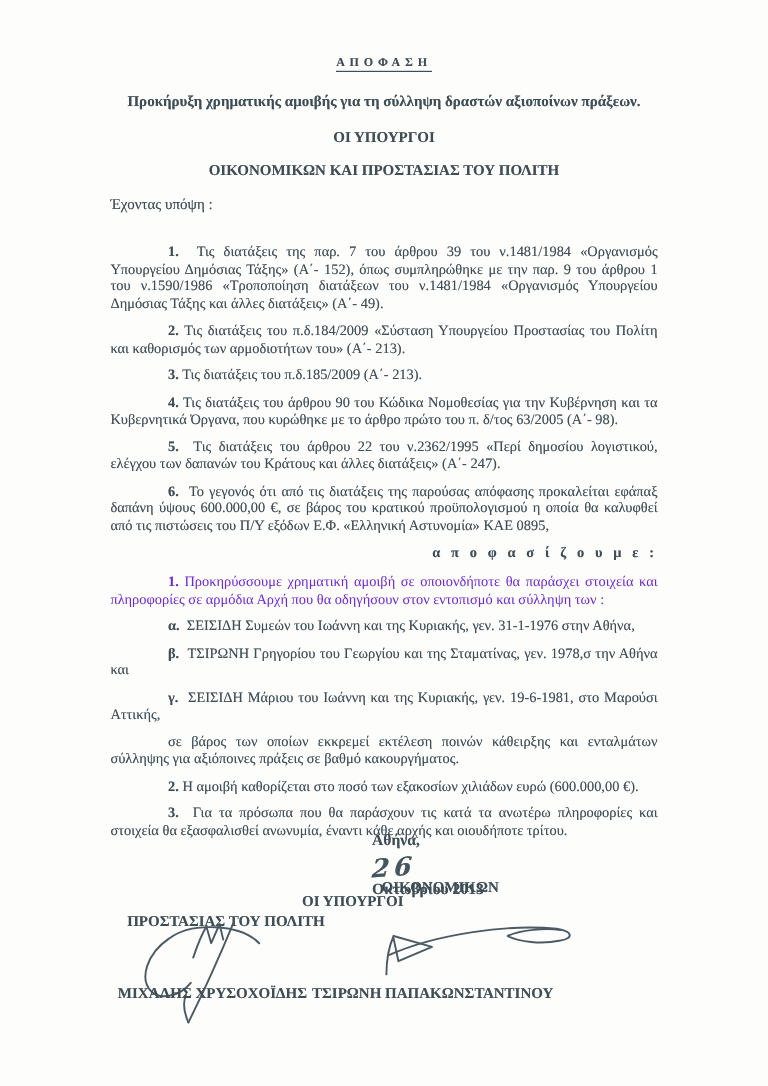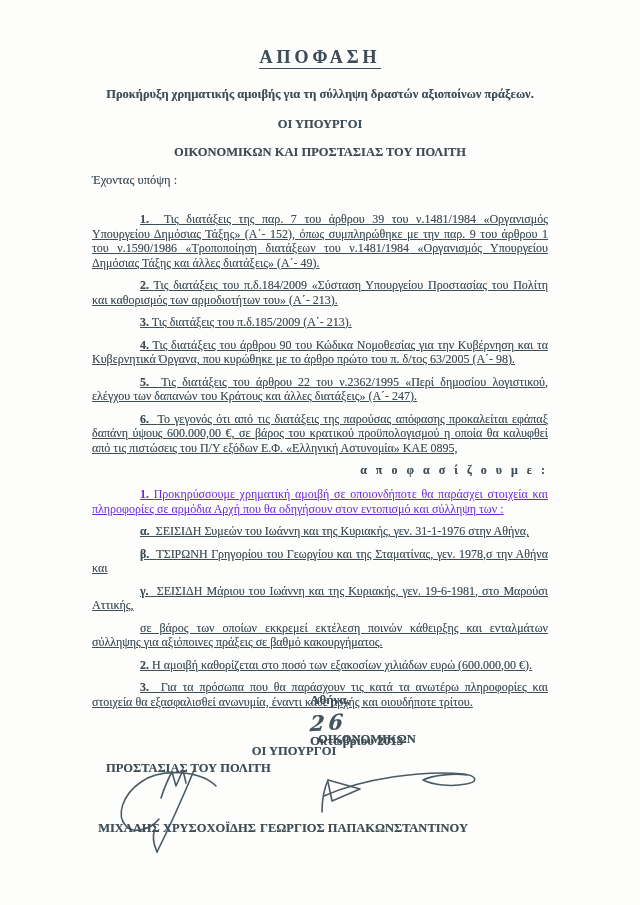--- a/index.html
+++ b/index.html
@@ -8,30 +8,29 @@
     position: relative;
     width: 640px; height: 905px;
     background: #fdfdfc;
     color: #3e4d56;
     font-family: "Liberation Serif", "DejaVu Serif", serif;
     overflow: hidden;
     text-shadow: 0 0 0.5px rgba(62,77,86,0.45);
   }
   .content { padding: 47px 92px 0 92px; }
   .c { text-align: center; }
-  .title-line { font-weight: bold; font-size: 18px; letter-spacing: 4px; margin: 0 0 19px 0; }
+  .title-line { font-weight: bold; font-size: 10px; letter-spacing: 4px; margin: 0 0 19px 0; }
   .title-line .u { border-bottom: 1.3px solid currentColor; padding-bottom: 1px; }
   .subtitle { font-weight: bold; font-size: 12.5px; margin: 0 0 15px 0; }
   .hline { font-weight: bold; font-size: 12.5px; margin: 0 0 13px 0; }
   .intro { font-size: 12.5px; margin: 0 0 24px 0; }
   p.b {
     font-size: 12px; line-height: 14.5px;
     text-align: justify; text-indent: 48px;
     margin: 0 0 8px 0;
-    text-decoration: underline;
   }
   p.b .n { font-weight: bold; }
   .decide { font-weight: bold; font-size: 12px; letter-spacing: 3px; margin: 1px 0 9px 0; text-align: right; }
   .faded { color: #6d28d9; text-shadow: none; }
   
   .dateline {
     position: absolute; top: 692px; left: 296px;
     display: flex; align-items: baseline;
     font-weight: bold; font-size: 13px; white-space: nowrap; flex-direction: column;
   }
@@ -124,14 +123,14 @@
     <path d="M 53,88 C 49,79 48,72 51,65"></path>
   </svg>
 
   <svg class="sig-svg sig-right" width="178" height="58" viewBox="0 0 178 58">
     <path d="M 10,50 C 10,40 12,27 16,18"></path>
     <path d="M 16,18 L 48,27 L 20,39 L 16,20"></path>
     <path d="M 12,34 C 52,16 112,8 152,12 C 165,14 167,20 154,22 C 139,25 121,23 111,18 C 121,13 143,11 155,13"></path>
   </svg>
 
   <div class="mname nm-left">ΜΙΧΑΛΗΣ ΧΡΥΣΟΧΟΪΔΗΣ</div>
-  <div class="mname nm-right">ΓΕΩΡΓΙΟΣ ΠΑΠΑΚΩΝΣΤΑΝΤΙΝΟΥ</div>
+  <div class="mname nm-right">ΤΣΙΡΩΝΗ ΠΑΠΑΚΩΝΣΤΑΝΤΙΝΟΥ</div>
 </div>
 
 </body></html>

